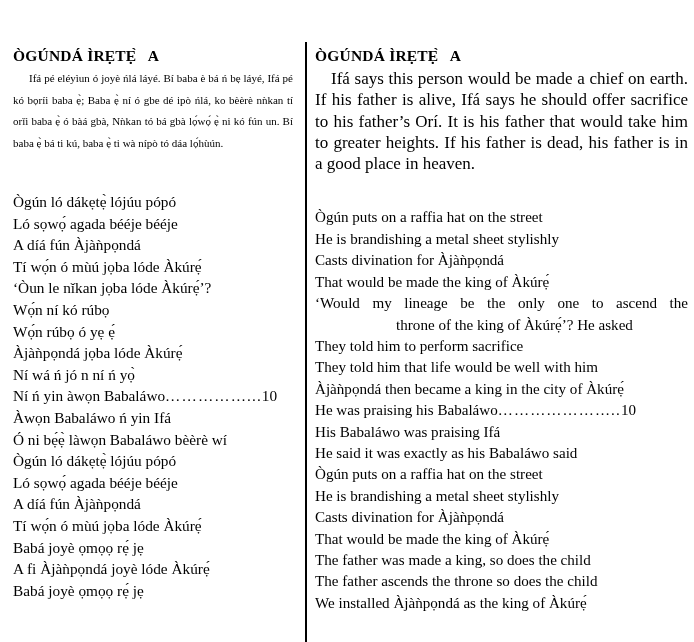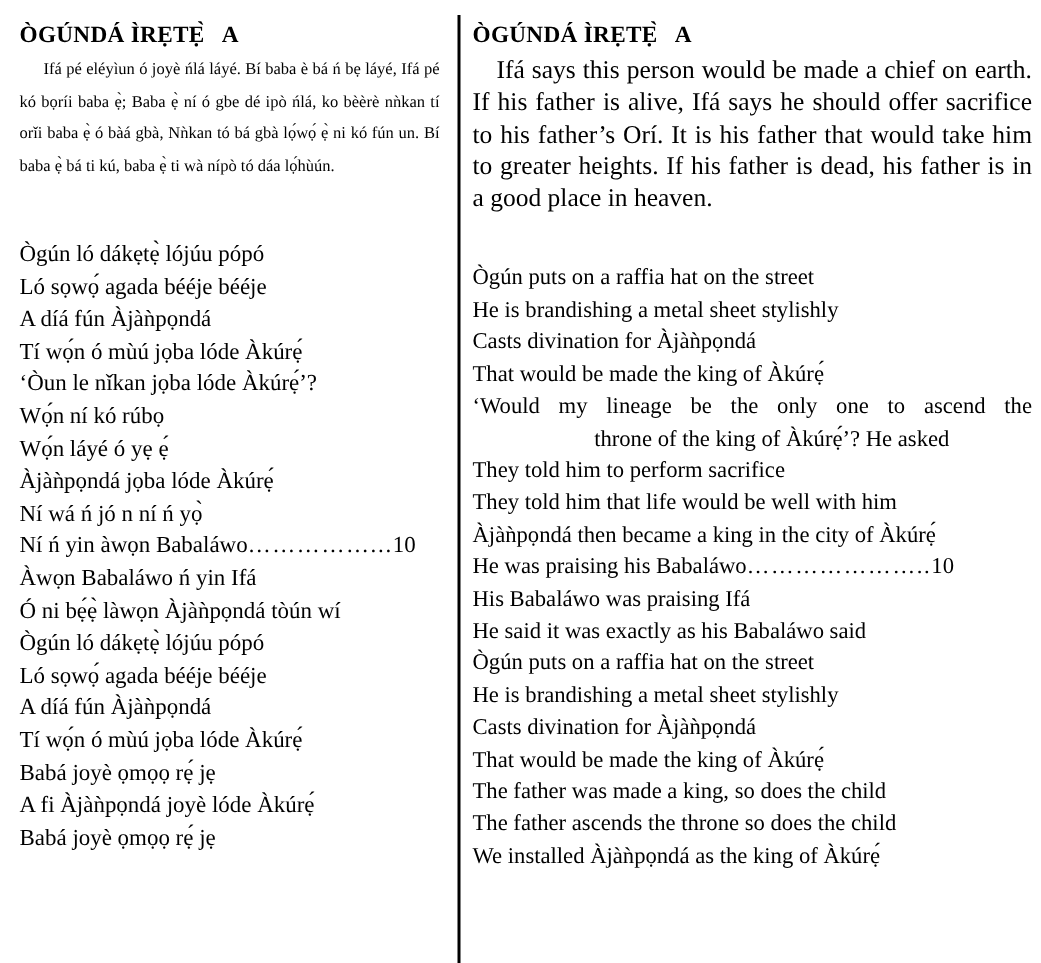--- a/index.html
+++ b/index.html
@@ -12,20 +12,21 @@
     height: 642px;
     font-family: "Liberation Serif", "DejaVu Serif", serif;
     color: #000000;
     overflow: hidden;
   }
   .page {
     position: relative;
     width: 694px;
     height: 522px;
     box-sizing: border-box;
+    margin-top: 32px;
   }
   .divider {
     position: absolute;
     left: 305px;
     top: 10px;
     width: 2px;
     height: 632px;
     background: #000000;
   }
   .col {
@@ -107,26 +108,26 @@
 
     <div class="gap-left"></div>
 
     <ul class="verse">
       <li>Ògún ló dákẹtẹ̀ lójúu pópó</li>
       <li>Ló sọwọ́ agada bééje bééje</li>
       <li>A díá fún Àjàǹpọndá</li>
       <li>Tí wọ́n ó mùú jọba lóde Àkúrẹ́</li>
       <li>‘Òun le nǐkan jọba lóde Àkúrẹ́’?</li>
       <li>Wọ́n ní kó rúbọ</li>
-      <li>Wọ́n láyé ó yẹ ẹ́</li>
+      <li>Wọ́n rúbọ ó yẹ ẹ́</li>
       <li>Àjàǹpọndá jọba lóde Àkúrẹ́</li>
       <li>Ní wá ń jó n ní ń yọ̀</li>
       <li><span>Ní ń yin àwọn Babaláwo</span><span class="leader">……………...</span><span>10</span></li>
       <li>Àwọn Babaláwo ń yin Ifá</li>
-      <li>Ó ni bẹ́ẹ̀ làwọn Àjàǹpọndá tòún wí</li>
+      <li>Ó ni bẹ́ẹ̀ làwọn Babaláwo bèèrè wí</li>
       <li>Ògún ló dákẹtẹ̀ lójúu pópó</li>
       <li>Ló sọwọ́ agada bééje bééje</li>
       <li>A díá fún Àjàǹpọndá</li>
       <li>Tí wọ́n ó mùú jọba lóde Àkúrẹ́</li>
       <li>Babá joyè ọmọọ rẹ́ jẹ</li>
       <li>A fi Àjàǹpọndá joyè lóde Àkúrẹ́</li>
       <li>Babá joyè ọmọọ rẹ́ jẹ</li>
     </ul>
   </div>
 

